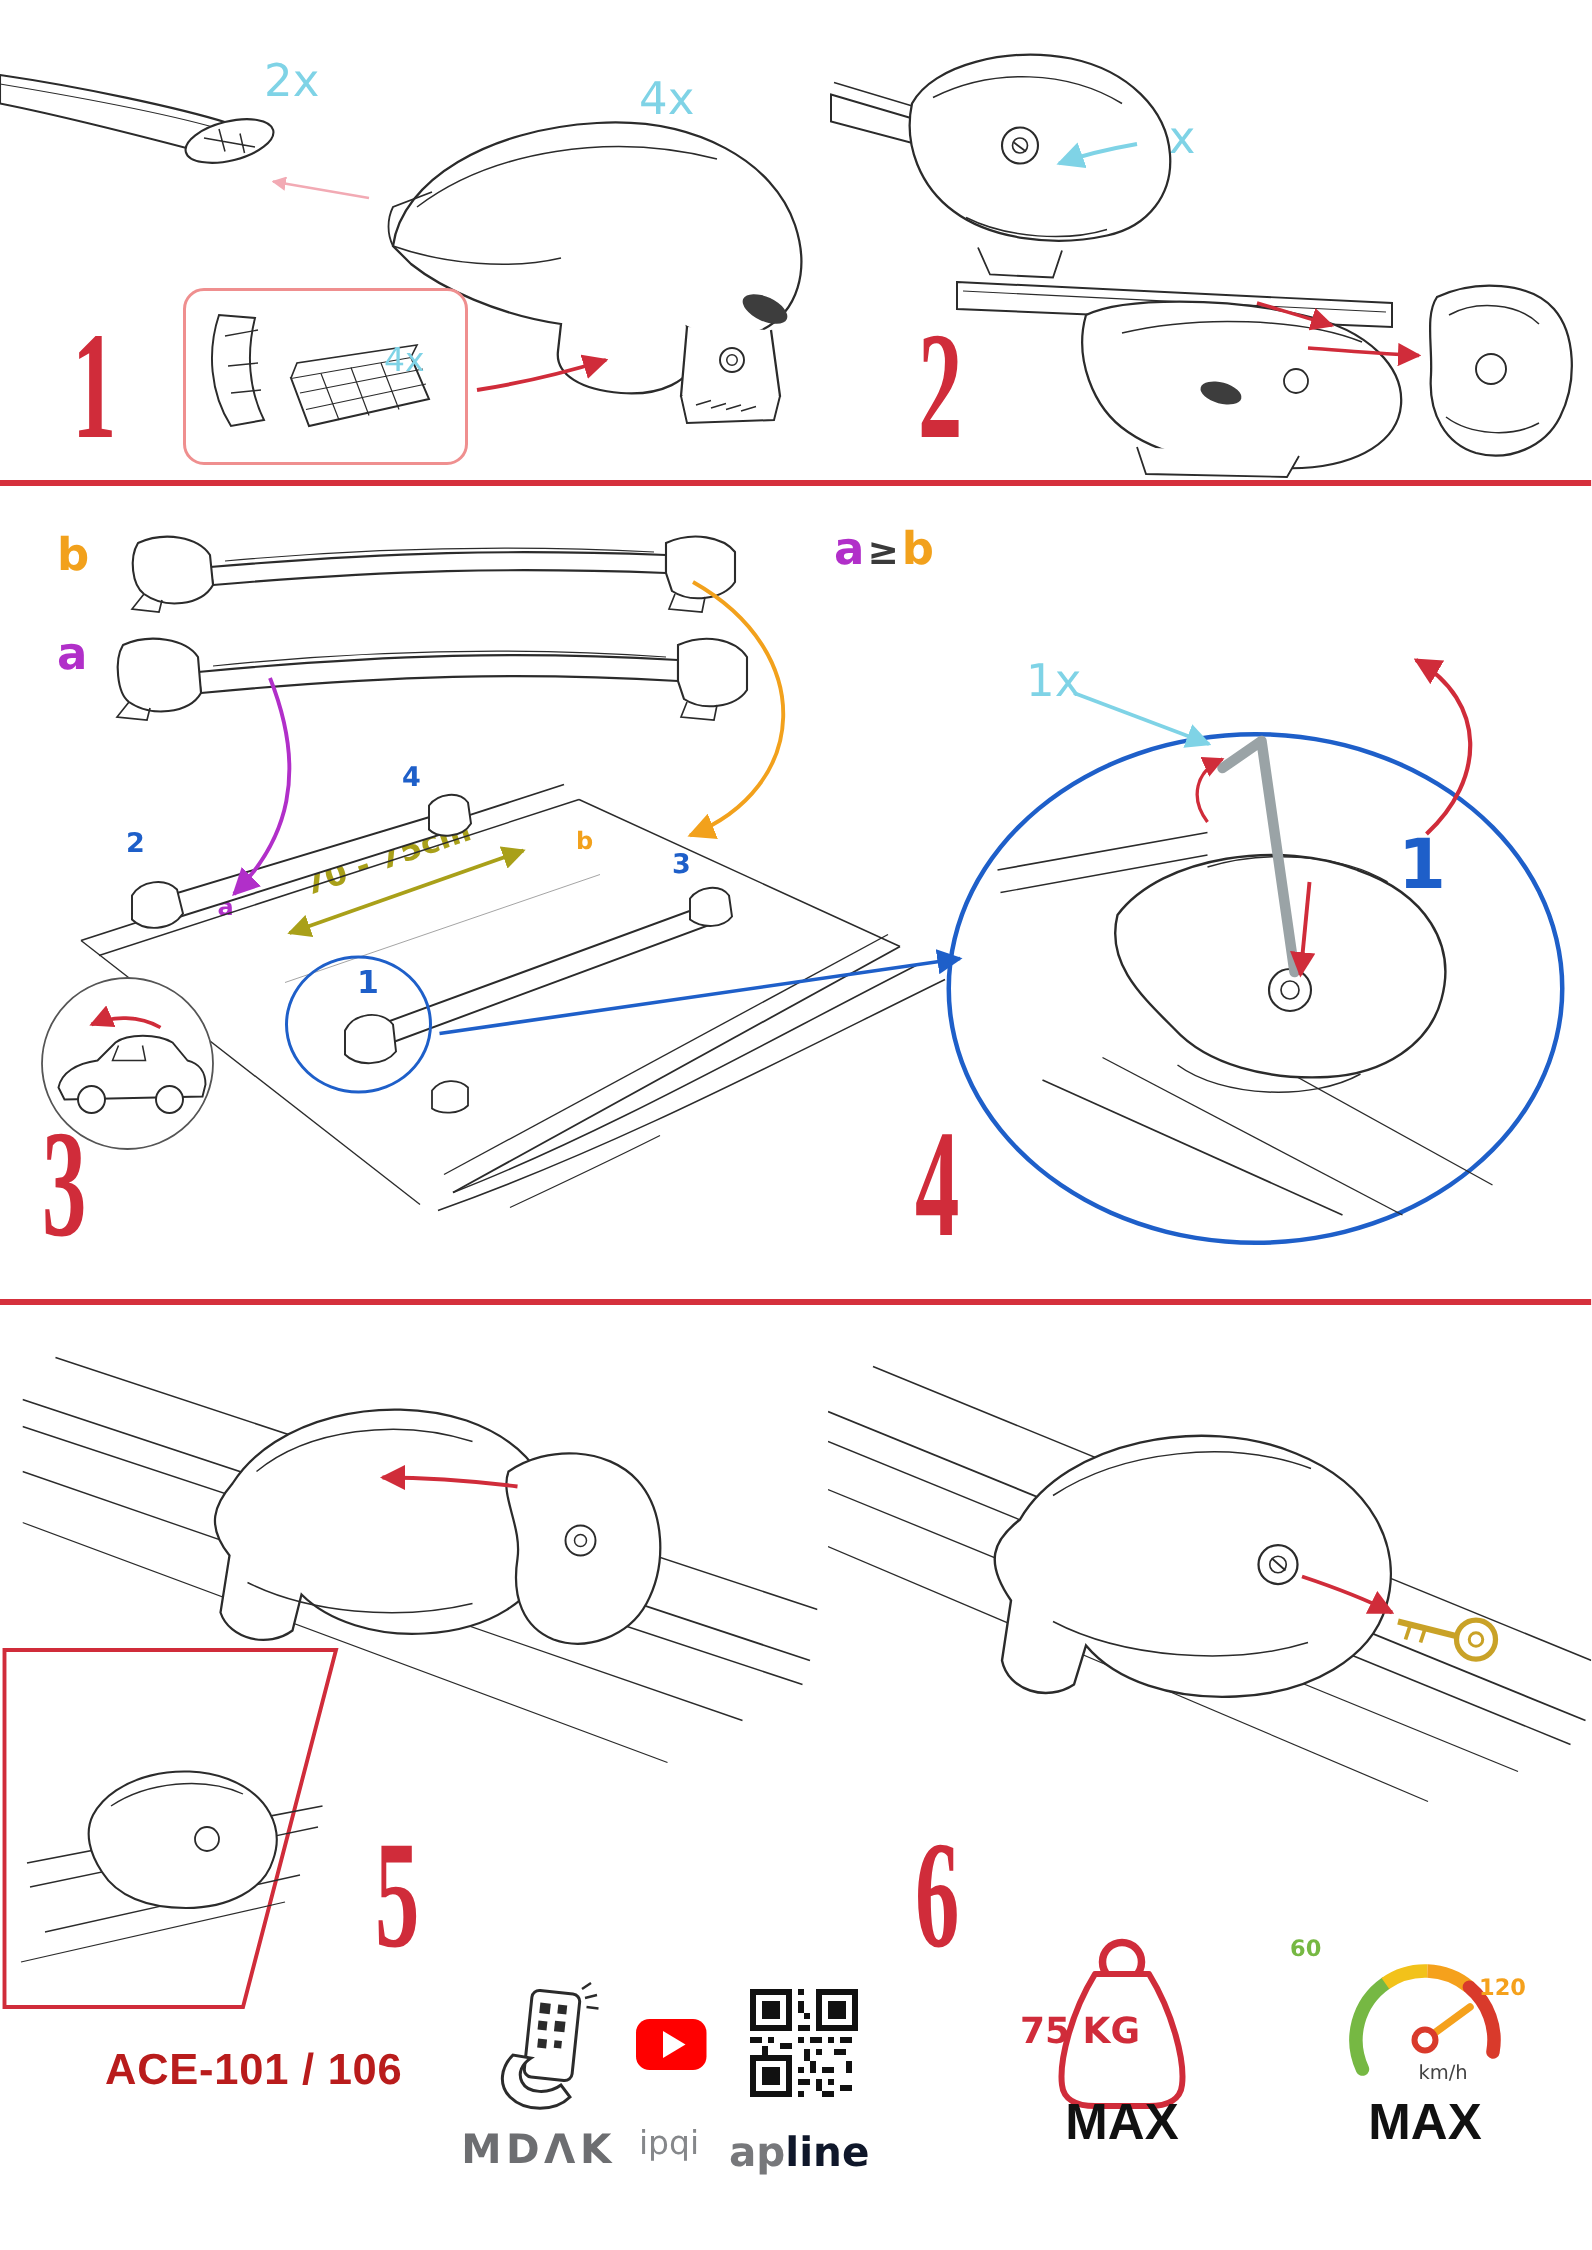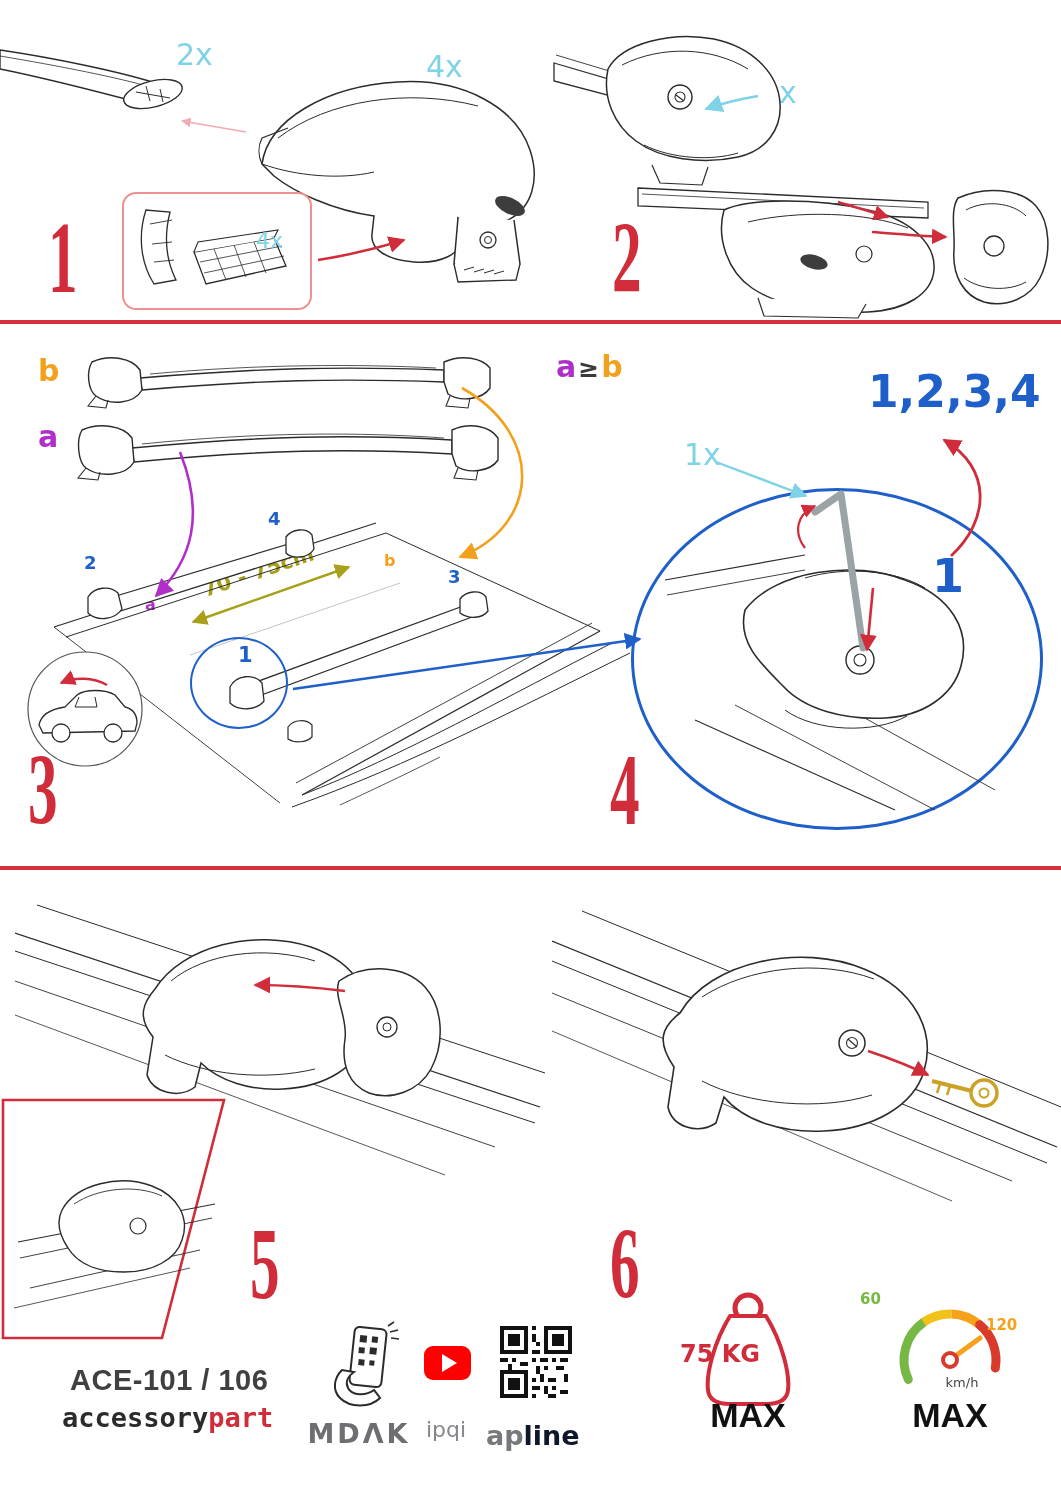--- a/index.html
+++ b/index.html
@@ -220,21 +220,20 @@
     <path d="M150,108 C190,96 240,100 270,118" fill="none" stroke="#2b2b2b" stroke-width="1"></path>
     <path d="M130,240 C160,262 220,264 252,246" fill="none" stroke="#2b2b2b" stroke-width="1"></path>
     <circle cx="205" cy="190" r="14" fill="#fff" stroke="#2b2b2b" stroke-width="1.4"></circle>
     <circle cx="205" cy="190" r="6" fill="none" stroke="#2b2b2b" stroke-width="1.1"></circle>
     <path d="M160,42 L186,24 L208,178" fill="none" stroke="#9aa3a6" stroke-width="7" stroke-linecap="round" stroke-linejoin="round"></path>
     <path d="M150,78 C138,62 142,44 160,36" fill="none" stroke="#d02c3a" stroke-width="2.2" marker-end="url(#mk-red)"></path>
     <path d="M218,118 L212,180" fill="none" stroke="#d02c3a" stroke-width="2.6" marker-end="url(#mk-red)"></path>
   </svg>
 
   <div class="qty" style="left:684px;top:440px">1x</div>
-  <div class="seq" style="left:868px;top:370px">1,2,3,4</div>
   <div class="seq" style="left:932px;top:553px;font-size:46px">1</div>
   <div class="stepnum" style="left:610px;top:744px">4</div>
 
   <svg class="abs" style="left:0;top:325px;z-index:5;pointer-events:none" width="1061" height="545">
     <path d="M180,127 C205,190 192,235 156,271" fill="none" stroke="#b12fc9" stroke-width="2.6" marker-end="url(#mk-purple)"></path>
     <path d="M462,63 C545,110 540,200 460,232" fill="none" stroke="#f2a11c" stroke-width="2.6" marker-end="url(#mk-orange)"></path>
     <path d="M193,297 L349,242" fill="none" stroke="#a9a019" stroke-width="2.4" marker-start="url(#mk-olive)" marker-end="url(#mk-olive)"></path>
     <path d="M293,364 L640,314" fill="none" stroke="#1e5fc9" stroke-width="2.4" marker-end="url(#mk-blue)"></path>
     <path d="M716,137 L806,171" fill="none" stroke="#7fd3e6" stroke-width="2.4" marker-end="url(#mk-cyan)"></path>
     <path d="M951,231 C990,195 992,143 944,115" fill="none" stroke="#d02c3a" stroke-width="2.8" marker-end="url(#mk-red)"></path>
@@ -292,24 +291,21 @@
     <g stroke="#c9a227" fill="none">
       <path d="M380,196 L420,206" stroke-width="4"></path>
       <path d="M388,199 l-3,9 M398,201 l-3,9" stroke-width="2.5"></path>
       <circle cx="432" cy="208" r="13" stroke-width="3.5" fill="#fff"></circle>
       <circle cx="432" cy="208" r="4.5" stroke-width="2"></circle>
     </g>
   </svg>
   <div class="minilogo" style="left:850px;top:1082px;font-size:11px;transform:rotate(16deg)">apline</div>
   <div class="stepnum" style="left:610px;top:1218px">6</div>
 
-  <div class="abs" style="left:70px;top:1364px;font-size:29px;font-weight:600;color:#404040;letter-spacing:.5px;font-family:'Liberation Sans',sans-serif">ACE-101 / 106</div>
-  <div class="abs mono" style="left:62px;top:1402px;font-size:27px;font-weight:700">
-    <span style="color:#2b2b2b">accessory</span><span style="color:#d02c3a">part</span>
-  </div>
+  <div class="abs" style="left:70px;top:1364px;font-size:29px;font-weight:600;color:#b91c1c;letter-spacing:.5px;font-family:'Liberation Sans',sans-serif">ACE-101 / 106</div>
 
   <svg class="abs lineart" style="left:322px;top:1320px" width="80" height="90" viewBox="0 0 80 90">
     <rect x="30" y="8" width="32" height="58" rx="5" transform="rotate(6 46 37)" fill="#fff" stroke="#2b2b2b" stroke-width="2"></rect>
     <g transform="rotate(6 46 37)" fill="#2b2b2b">
       <rect x="36" y="16" width="7" height="7"></rect>
         <rect x="48" y="16" width="6" height="6"></rect>
       <rect x="36" y="28" width="6" height="6"></rect>
         <rect x="47" y="27" width="7" height="7"></rect>
       <rect x="37" y="40" width="6" height="6"></rect>
         <rect x="48" y="40" width="5" height="5"></rect>

